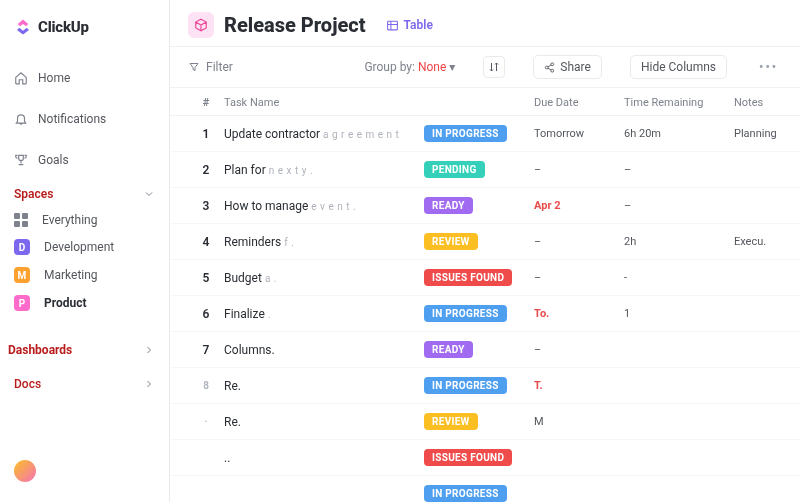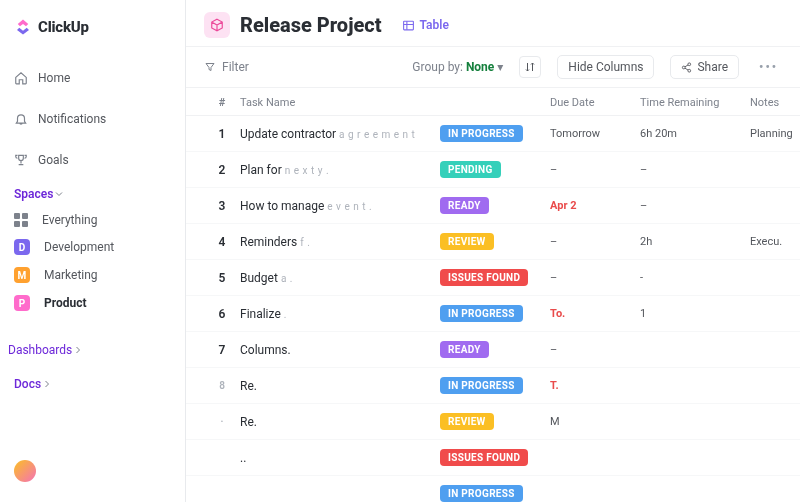--- a/index.html
+++ b/index.html
@@ -1,45 +1,45 @@
 <!DOCTYPE html>
 <html><head>
   <meta charset="utf-8">
   <style>
     * { margin: 0; padding: 0; box-sizing: border-box; }
     body { font-family: -apple-system, BlinkMacSystemFont, "Segoe UI", Roboto, sans-serif; font-size: 12px; color: #2a2e34; width: 800px; height: 502px; overflow: hidden; background: #fff; }
     .app { display: flex; height: 100%; }
-    .sidebar { width: 186px; border-right: 1px solid #e8eaed; display: flex; flex-direction: column; padding: 12px 0; }
+    .sidebar { width: 170px; border-right: 1px solid #e8eaed; display: flex; flex-direction: column; padding: 12px 0; }
     .logo-wrap { display: flex; align-items: center; gap: 6px; padding: 6px 14px 14px; }
     .logo-mark { width: 18px; height: 18px; }
     .logo-text { font-weight: 800; font-size: 15px; letter-spacing: -0.2px; }
     .nav-item { display: flex; align-items: center; gap: 10px; padding: 6px 14px; color: #54575d; cursor: pointer; margin-top: 15px; }
     .nav-item svg, .nav-item .icon { width: 14px; height: 14px; color: #7d828c; }
-    .section-head { display: flex; align-items: center; justify-content: flex-start; padding: 14px 14px 6px; color: #6d28d9; font-weight: 600; }
+    .section-head { display: flex; align-items: center; justify-content: space-between; padding: 14px 14px 6px; color: #b91c1c; font-weight: 600; }
     .chev { width: 12px; height: 12px; color: #7d828c; }
     .space-item { display: flex; align-items: center; gap: 14px; padding: 6px 14px; color: #54575d; cursor: pointer; }
     .space-badge { width: 16px; height: 16px; border-radius: 4px; display: inline-flex; align-items: center; justify-content: center; color: #fff; font-size: 10px; font-weight: 700; }
     .space-item.active { font-weight: 700; color: #2a2e34; }
     .ev-dots { width: 14px; height: 14px; display: grid; grid-template-columns: 1fr 1fr; grid-template-rows: 1fr 1fr; gap: 2px; }
     .ev-dots span { background: #7d828c; border-radius: 1px; }
     .sidebar-bottom { margin-top: auto; padding: 0 14px 8px; }
     .avatar-stack { width: 22px; height: 22px; border-radius: 50%; background: linear-gradient(135deg,#fbbf24,#f472b6); }
 
     .main { flex: 1; display: flex; flex-direction: column; overflow: hidden; }
     .topbar { display: flex; align-items: center; gap: 10px; padding: 12px 18px 8px; border-bottom: 1px solid #f0f1f3; }
     .proj-icon { width: 26px; height: 26px; background: #fde2f3; border-radius: 6px; display: flex; align-items: center; justify-content: center; color: #ec4899; }
     .proj-title { font-weight: 800; font-size: 20px; }
     .view-chip { display: inline-flex; align-items: center; gap: 5px; color: #7b68ee; font-weight: 600; margin-left: 10px; font-size: 12px; }
     .view-chip svg { width: 13px; height: 13px; }
 
-    .toolbar { display: flex; align-items: center; padding: 8px 18px; border-bottom: 1px solid #f0f1f3; gap: 16px; }
+    .toolbar { display: flex; align-items: center; padding: 8px 18px; border-bottom: 1px solid #f0f1f3; gap: 28px; }
     .filter { display: inline-flex; align-items: center; gap: 6px; color: #7d828c; cursor: pointer; }
     .spacer { flex: 1; }
     .groupby { color: #7d828c; }
-    .groupby .val { color: #15803d; font-weight: 700; }
+    .groupby .val { color: #ef4444; font-weight: 400; }
     .sortbtn { width: 22px; height: 22px; border: 1px solid #e8eaed; border-radius: 4px; display: inline-flex; align-items: center; justify-content: center; color: #54575d; }
     .pillbtn { border: 1px solid #e8eaed; border-radius: 5px; padding: 4px 10px; color: #54575d; display: inline-flex; align-items: center; gap: 5px; cursor: pointer; }
     .more { color: #98a0ab; letter-spacing: 2px; font-weight: 700; padding: 0 4px; }
 
     .table { flex: 1; overflow: hidden; }
     .thead, .trow { display: grid; grid-template-columns: 36px 200px 110px 90px 110px 74px; align-items: center; }
     .thead { padding: 8px 18px 6px; color: #7d828c; font-size: 11px; border-bottom: 1px solid #f0f1f3; }
     .th-num { text-align: center; font-weight: 700; }
     .trow { padding: 6px 18px; border-bottom: 1px solid #f6f7f8; min-height: 36px; }
     .rownum { text-align: center; color: #2a2e34; font-weight: 600; }
@@ -105,21 +105,21 @@
         <div class="space-item">
           <span class="space-badge" style="background:#ffa12f">M</span>
           <span>Marketing</span>
         </div>
         <div class="space-item active">
           <span class="space-badge" style="background:#ff6bcb">P</span>
           <span>Product</span>
         </div>
       </div>
     <div id="bottom-nav" style="margin-top: 12px;">
-        <div class="section-head" style="font-weight: 400; padding-left: 8px;">
+        <div class="section-head" style="font-weight: 700; padding-left: 8px;">
           <span>Dashboards</span>
           <svg class="chev" viewBox="0 0 24 24">
             <path fill="none" stroke="currentColor" stroke-width="2" d="M9 6l6 6-6 6"></path>
           </svg>
         </div>
         <div class="section-head" style="font-weight: 500;">
           <span>Docs</span>
           <svg class="chev" viewBox="0 0 24 24">
             <path fill="none" stroke="currentColor" stroke-width="2" d="M9 6l6 6-6 6"></path>
           </svg>
@@ -159,27 +159,27 @@
         <span>Group by:</span>
         <span class="val">None</span>
         <span> ▾</span>
       </span>
       <span class="sortbtn">
         <svg width="12" height="12" viewBox="0 0 24 24">
             <path fill="none" stroke="currentColor" stroke-width="2" d="M7 4v16m0 0l-3-3m3 3l3-3 M17 20V4m0 0l-3 3m3-3l3 3"></path>
           </svg>
       </span>
       <span class="pillbtn">
-        <span>Hide Columns</span>
-      </span>
-      <span class="pillbtn">
         <svg width="11" height="11" viewBox="0 0 24 24">
             <path fill="none" stroke="currentColor" stroke-width="2" d="M18 8a3 3 0 100-6 3 3 0 000 6zM6 15a3 3 0 100-6 3 3 0 000 6zM18 22a3 3 0 100-6 3 3 0 000 6zM8.6 13.5l6.8 4M15.4 6.5l-6.8 4"></path>
           </svg>
         <span>Share</span>
+      </span>
+      <span class="pillbtn">
+        <span>Hide Columns</span>
       </span>
       <span class="more">•••</span>
     </div>
 
     <div class="table">
       <div class="thead">
         <span class="th-num">#</span>
         <span>Task Name</span>
         <span></span>
         <span>Due Date</span>

